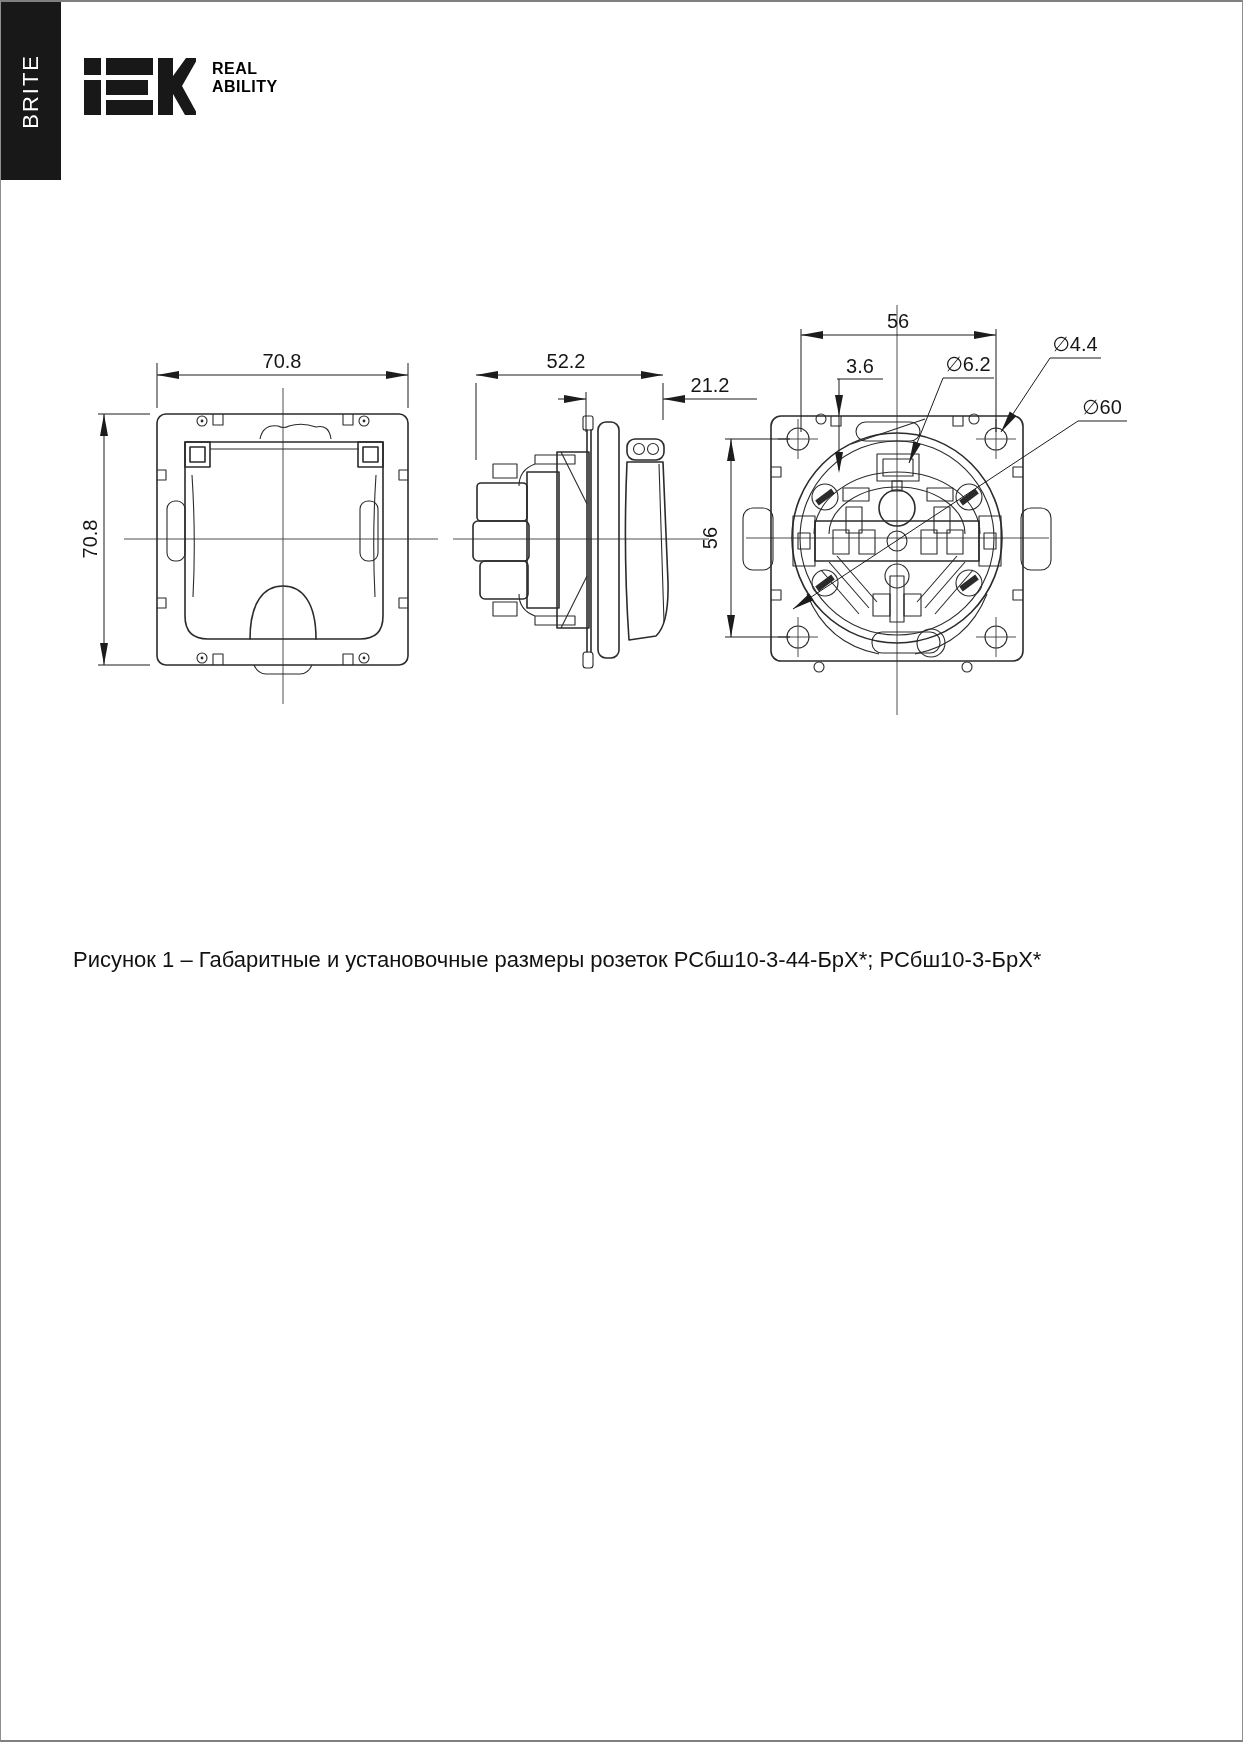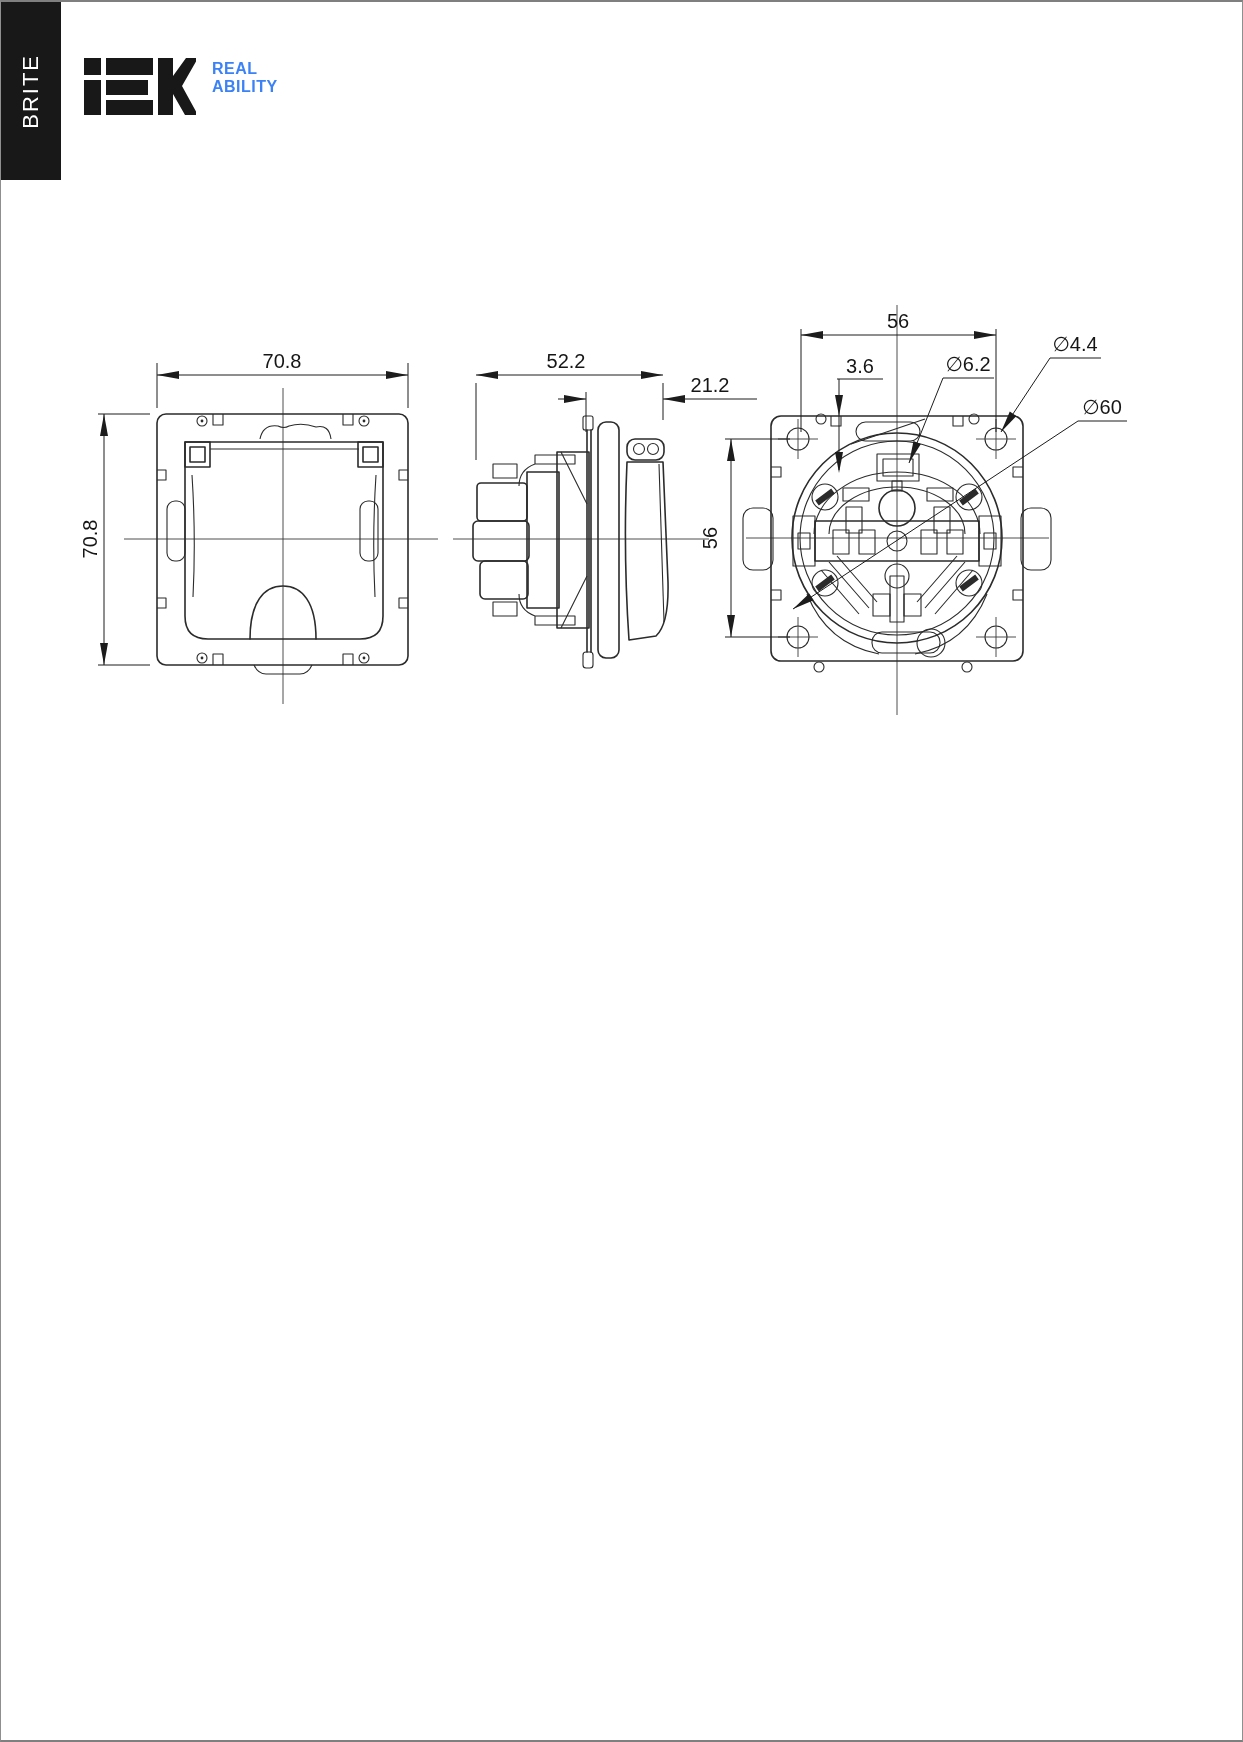--- a/index.html
+++ b/index.html
@@ -12,21 +12,21 @@
   .brite-bar{
     position:absolute;left:0;top:0;width:60px;height:178px;background:#181818;
     display:flex;align-items:center;justify-content:center;
   }
   .brite-bar .vtext{
     writing-mode:vertical-rl;transform:rotate(180deg);
     color:#ffffff;font-size:22px;font-weight:500;letter-spacing:2px;
   }
   .logo-wrap{position:absolute;left:83px;top:56px;display:flex;align-items:flex-start;}
   .logo-blocks{display:block;}
-  .tagline{margin-left:16px;color:#3b82f6;font-weight:bold;line-height:18px;font-size:16px;letter-spacing:.5px;margin-top:2px;}
+  .tagline{margin-left:16px;color:#000000;font-weight:bold;line-height:18px;font-size:16px;letter-spacing:.5px;margin-top:2px;}
   .caption{
     position:absolute;left:72px;top:945px;width:1120px;
     font-size:22px;color:#111;white-space:nowrap;
   }
   svg.drawing{position:absolute;left:0;top:0;}
   .ln{stroke:#2b2b2b;fill:none;stroke-width:1.6;stroke-linejoin:round;stroke-linecap:round;}
   .ln2{stroke:#2b2b2b;fill:none;stroke-width:1.1;stroke-linejoin:round;}
   .cl{stroke:#3a3a3a;fill:none;stroke-width:0.9;}
   .dl{stroke:#1c1c1c;fill:none;stroke-width:1;}
   .arw{fill:#1c1c1c;stroke:none;}
@@ -229,14 +229,15 @@
       <path class="dl" d="M1049,356 H1100 M1049,356 L1000,430"></path>
       <polygon class="arw" points="1000,430 1008.8,409.5 1015.4,413.9"></polygon>
       <text class="dim" x="1074" y="349" text-anchor="middle">∅4.4</text>
 
       <path class="dl" d="M1077,419 H1126 M1077,419 L792,607"></path>
       <polygon class="arw" points="792,607 808.2,591.6 812.6,598.2"></polygon>
       <text class="dim" x="1101" y="412" text-anchor="middle">∅60</text>
     </g>
   </svg>
 
+  <div class="caption">Рисунок 1 – Габаритные и установочные размеры розеток РСбш10-3-44-БрХ*; РСбш10-3-БрХ*</div>
 
 </div>
 
 </body></html>

